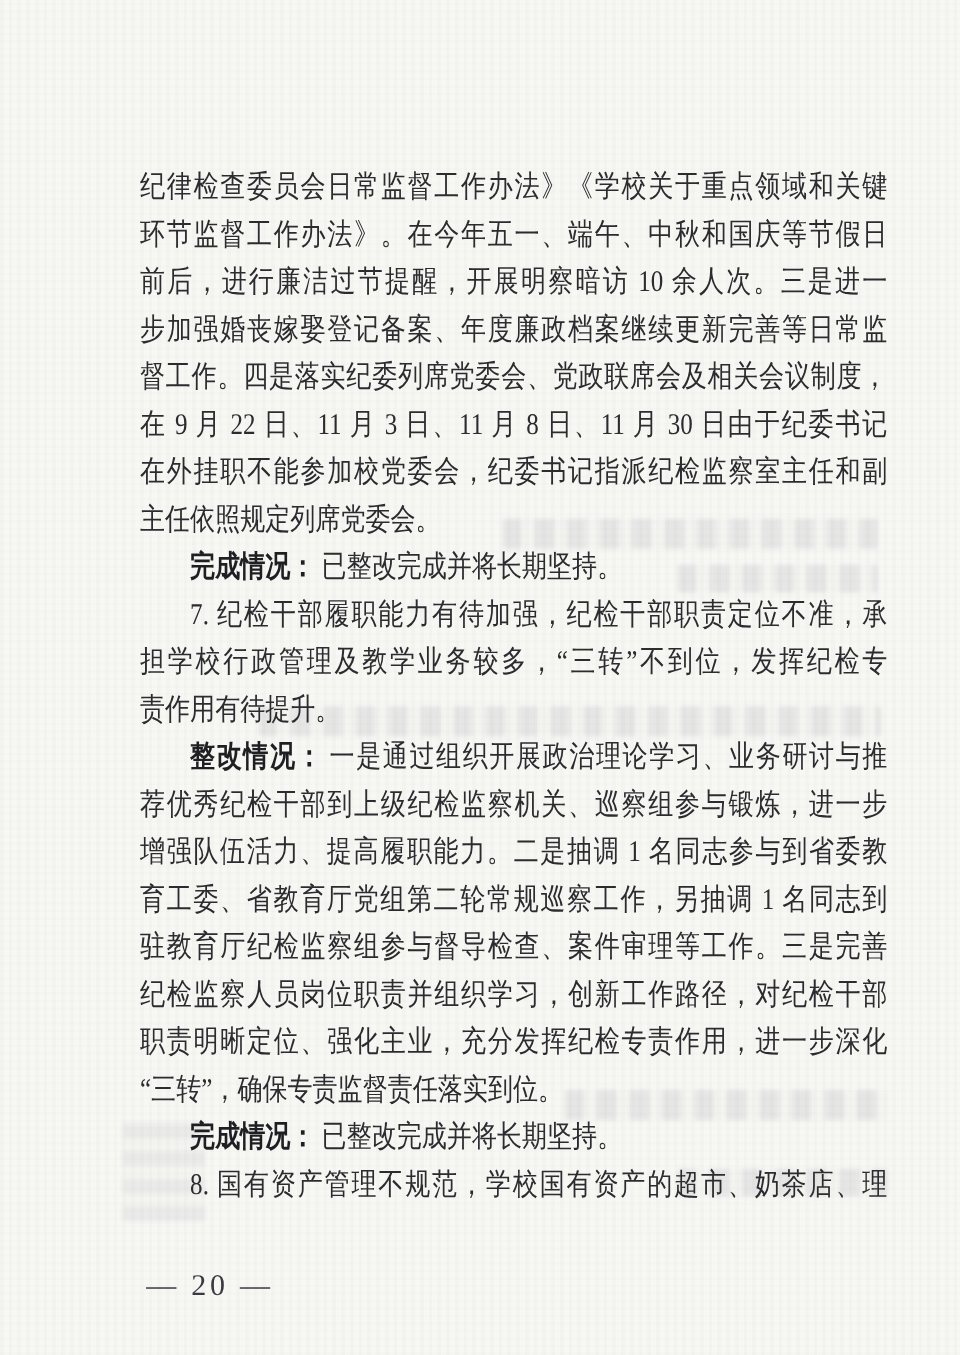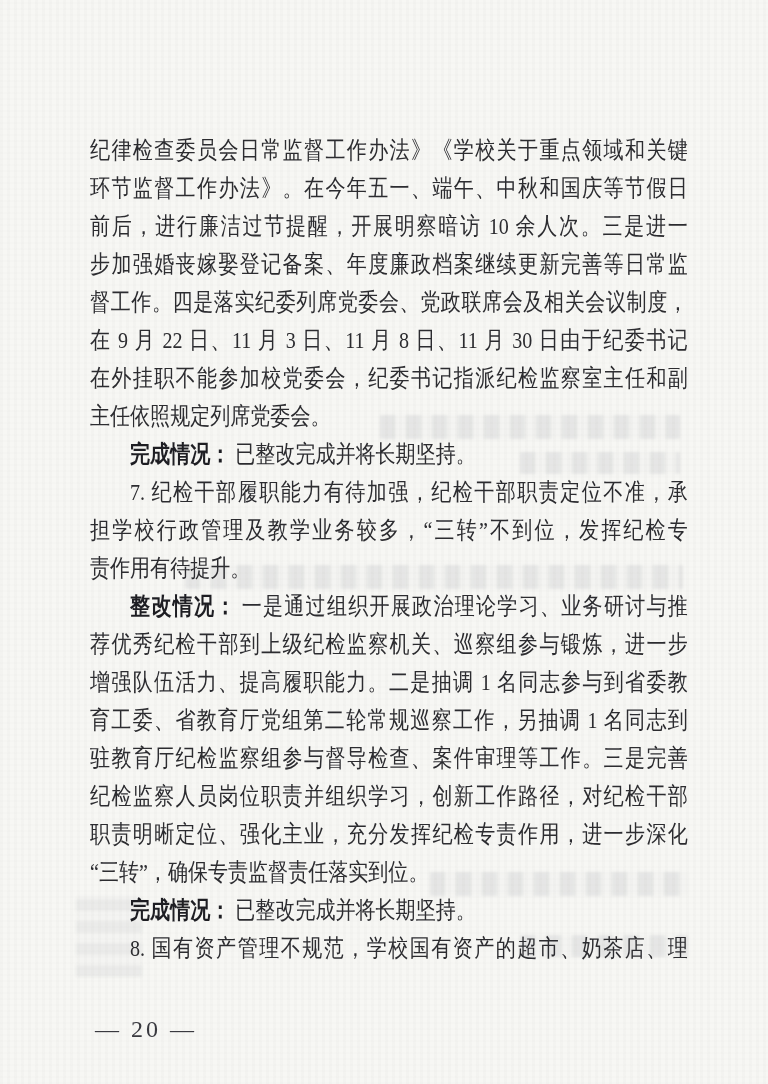--- a/index.html
+++ b/index.html
@@ -13,20 +13,21 @@
     background-color: #f7f7f4;
     background-image:
       repeating-linear-gradient(90deg, rgba(0,0,0,0.015) 0 3px, rgba(255,255,255,0.01) 3px 7px),
       repeating-linear-gradient(0deg, rgba(0,0,0,0.008) 0 2px, transparent 2px 6px);
     font-family: "Liberation Serif", "DejaVu Serif", serif;
     position: relative;
   }
   .page {
     position: absolute;
     inset: 0;
+    margin-left: 22px;
   }
   
   .doc-lines {
     position: absolute;
     left: 90px;
     top: 131px;
     width: 716px;
     transform: scaleX(0.835);
     transform-origin: 0 0;
     color: #2c2c30;

